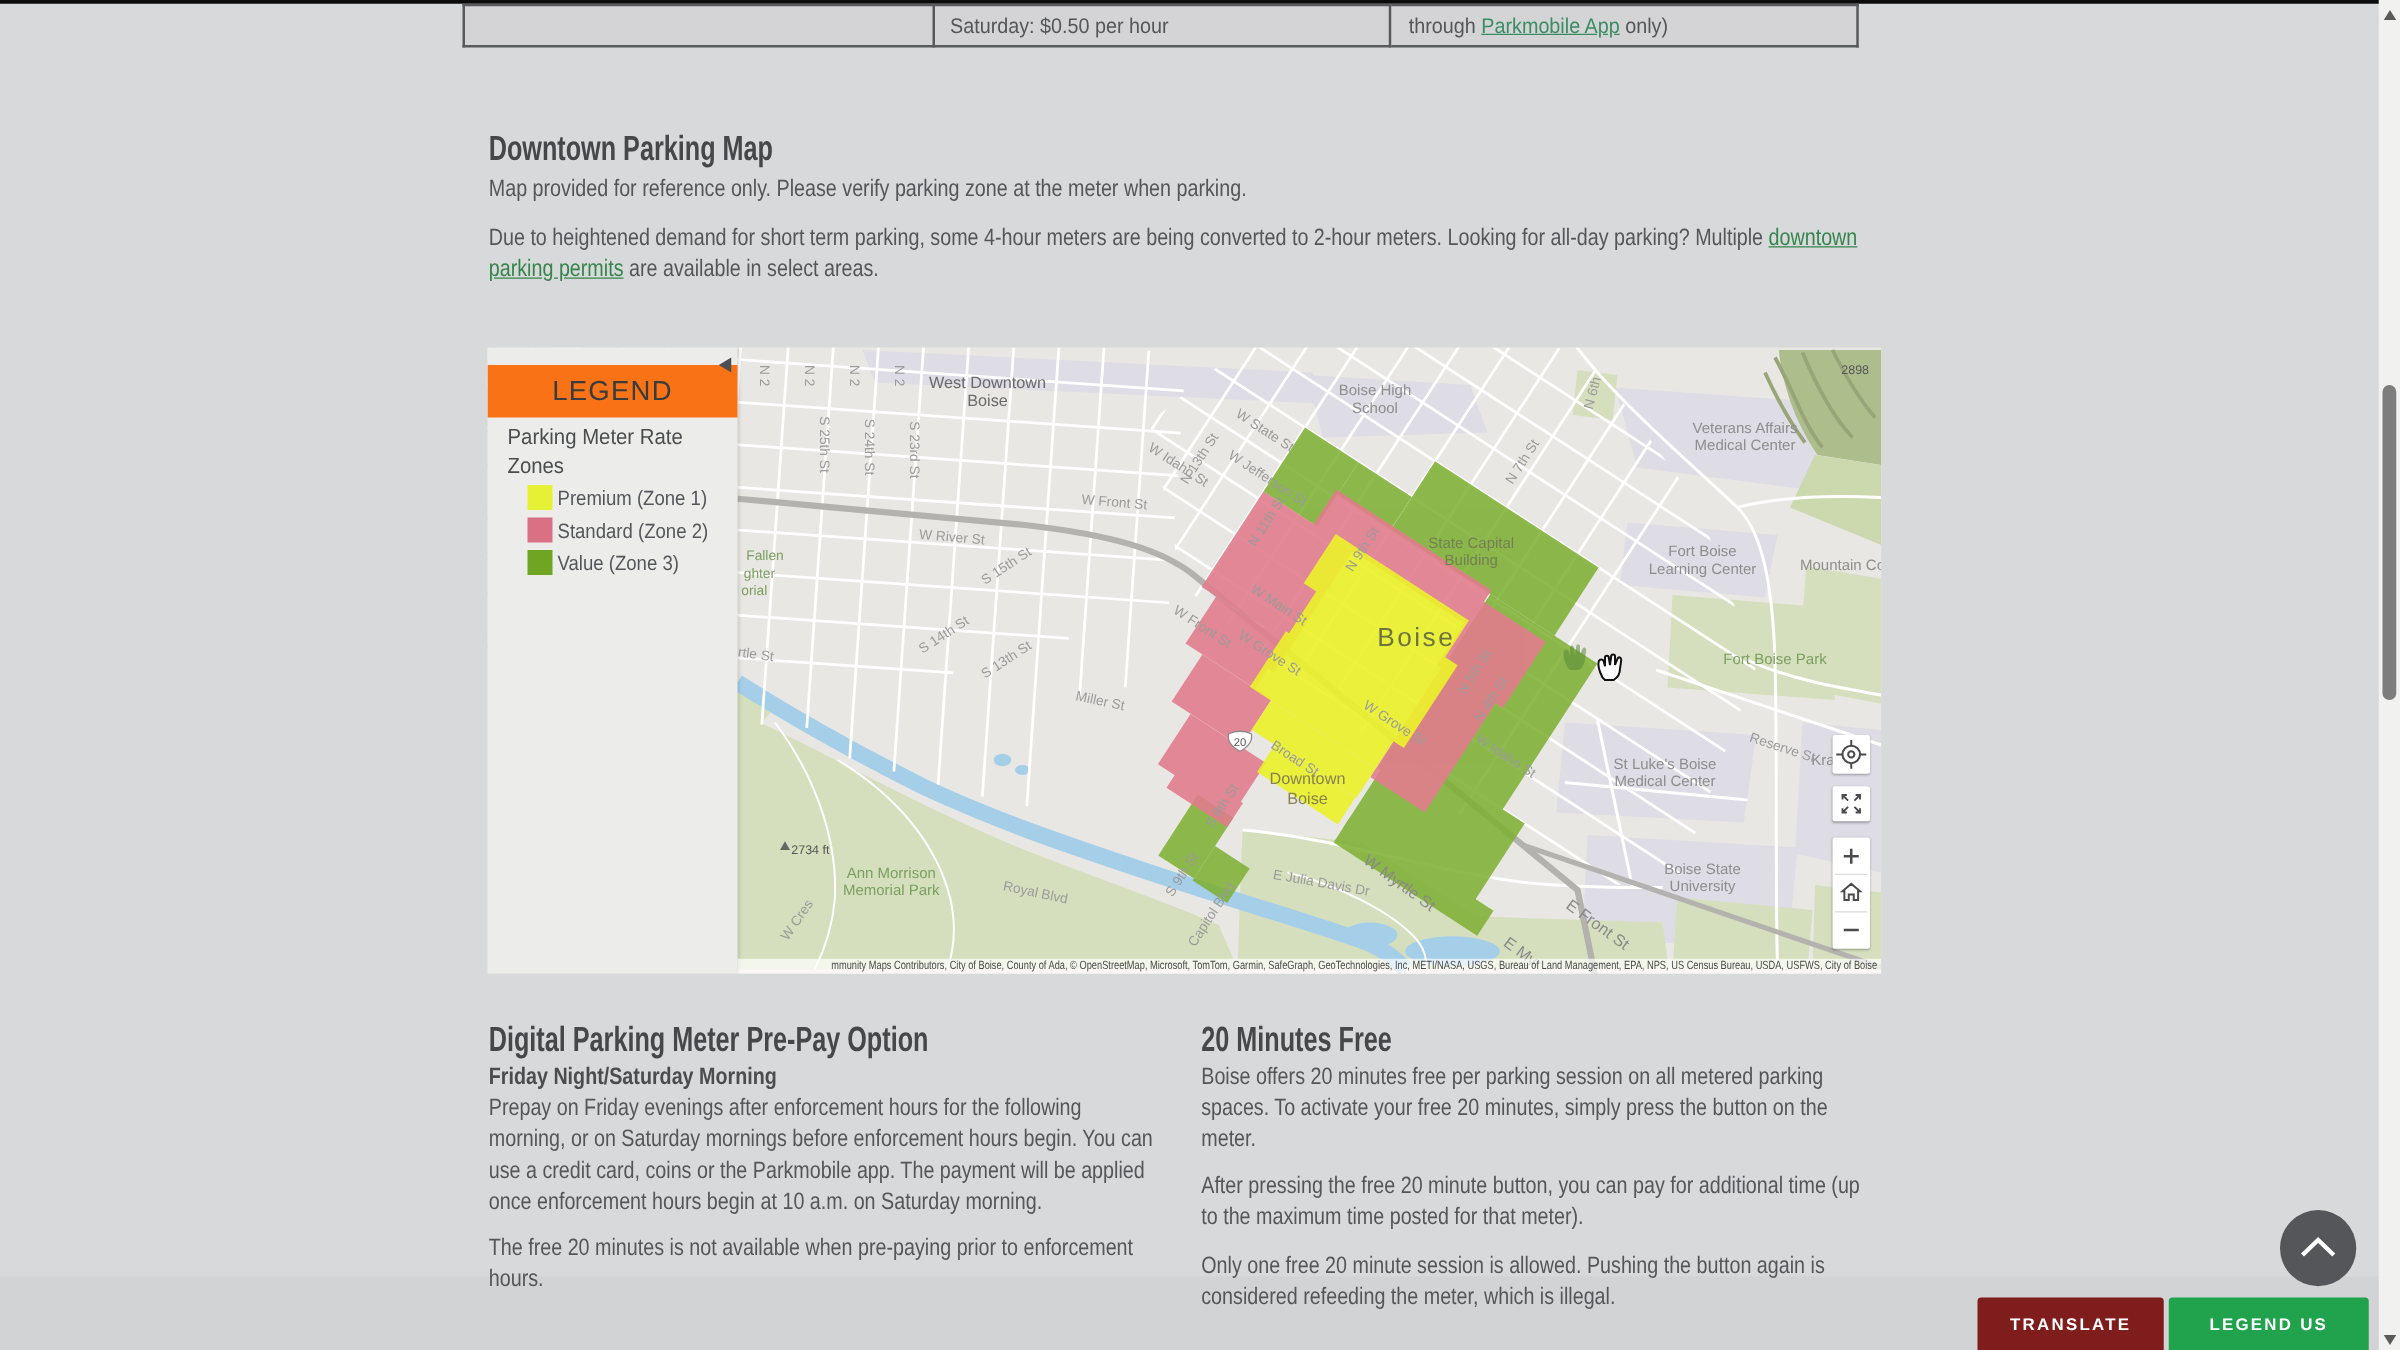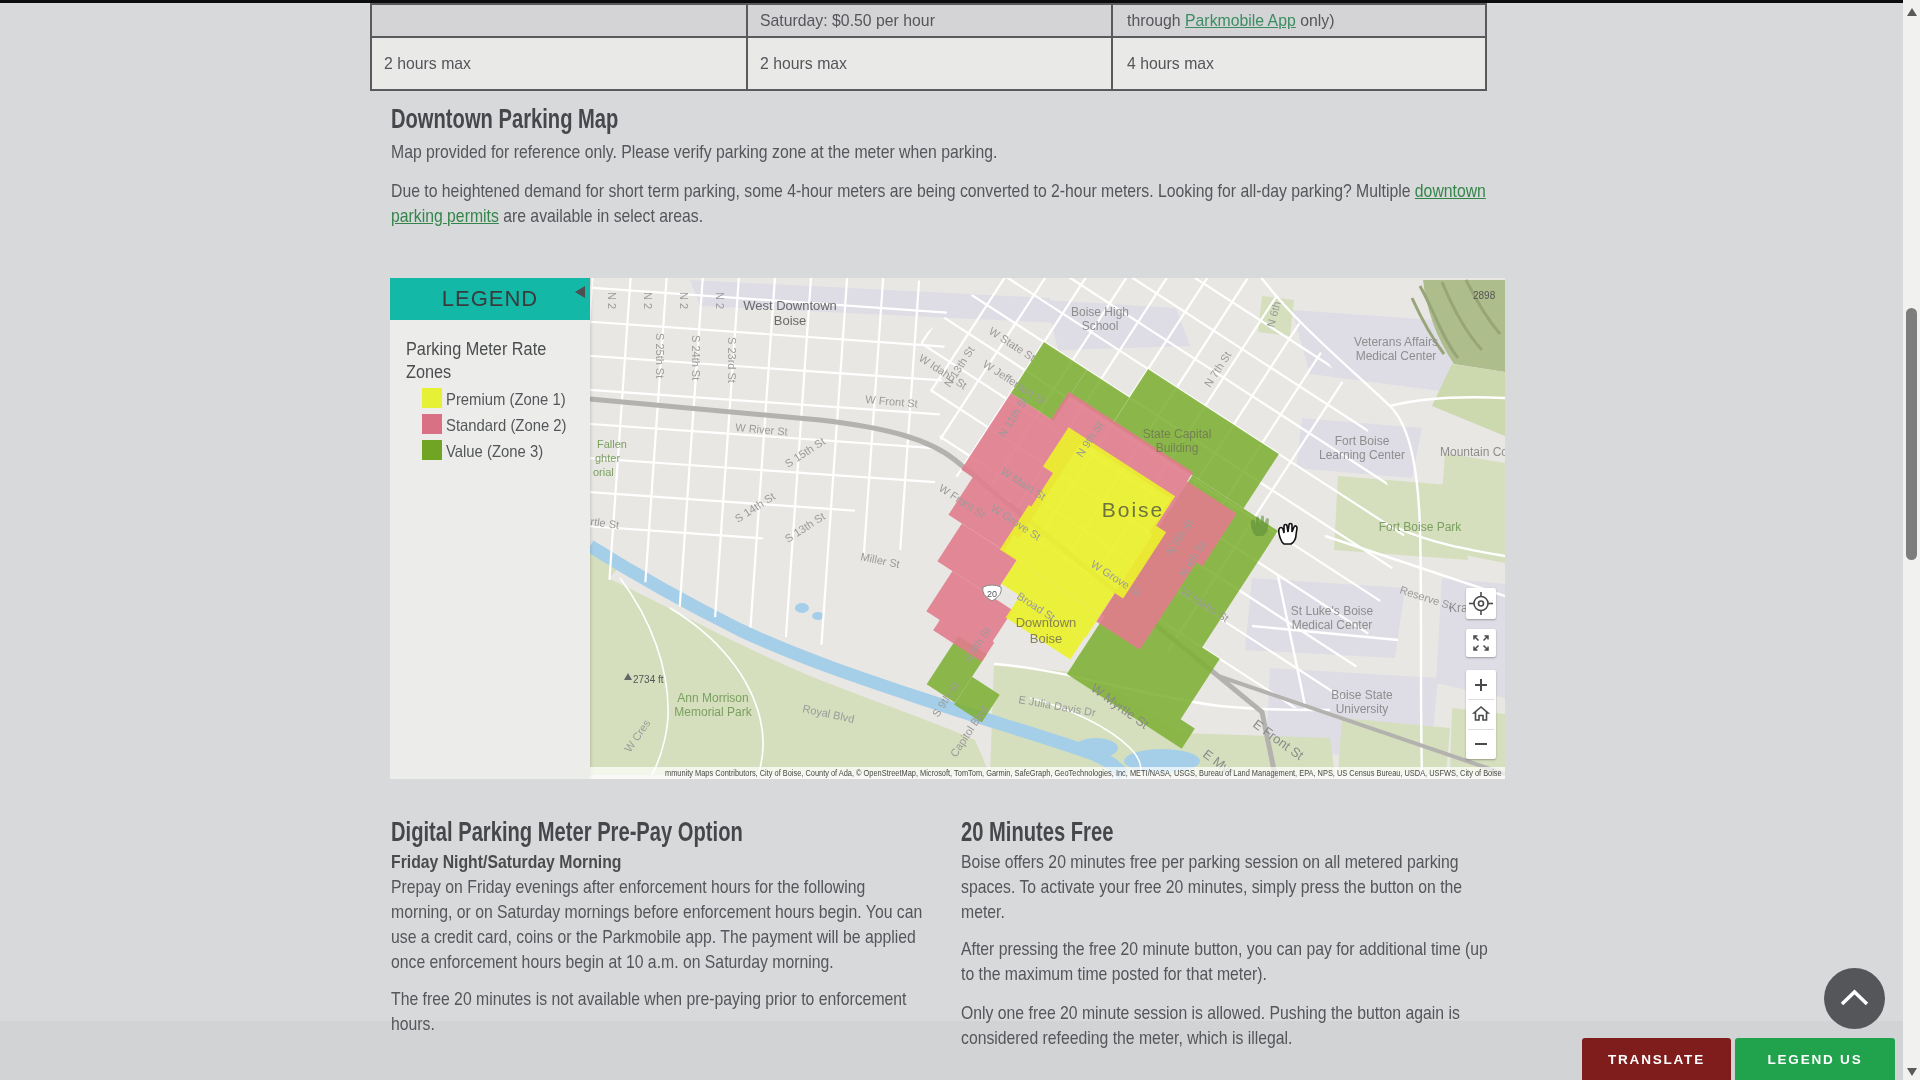--- a/index.html
+++ b/index.html
@@ -12,21 +12,21 @@
 #tbl tr.r1 td{height:29px;background:#d4d4d6}
 #tbl tr.r2 td{height:49px;background:#e9e9e8;vertical-align:middle}
 .ct{font-size:17px;color:#55565a;display:inline-block;transform:scaleX(0.93);transform-origin:left center;white-space:nowrap}
 a.green{color:#3a8d62;text-decoration:underline}
 h2.site{position:absolute;margin:0;font-size:28px;font-weight:bold;color:#46474a;white-space:nowrap;transform:scaleX(0.72);transform-origin:left top}
 .body{position:absolute;font-size:19px;line-height:25px;color:#55565a;white-space:nowrap;transform:scaleX(0.83);transform-origin:left top}
 a.glink{color:#35854b;text-decoration:underline}
 
 #mapwrap{left:390px;top:278px;width:1115px;height:501px;position:absolute;overflow:hidden;background:#e9e7e3}
 #legend{position:absolute;left:0;top:0;width:200px;height:501px;background:#ecedeb;box-shadow:1px 0 3px rgba(0,0,0,.15)}
-#leghead{position:absolute;left:0;top:0;width:200px;height:42px;background:#14b8a6}
+#leghead{position:absolute;left:0;top:14px;width:200px;height:42px;background:#f97316}
 #leghead .t{position:absolute;left:0;top:8px;width:200px;text-align:center;font-size:22px;letter-spacing:1px;color:#3a3b3d}
 #legarrow{position:absolute;right:5px;top:8px;width:0;height:0;border-top:6px solid transparent;border-bottom:6px solid transparent;border-right:10px solid #4e4f51}
 .legtxt{position:absolute;font-size:17.5px;line-height:23px;color:#4b4c4e;transform:scaleX(0.93);transform-origin:left top}
 .sw{position:absolute;left:32px;width:20px;height:20px}
 .swl{position:absolute;left:56px;font-size:16.5px;color:#55565a;transform:scaleX(0.9);transform-origin:left center;white-space:nowrap}
 
 .mbtn{position:absolute;background:#fff;border-radius:2px;box-shadow:0 1px 2px rgba(0,0,0,.3)}
 #attr{position:absolute;left:200px;bottom:0;width:915px;height:12px;background:rgba(255,255,255,.7);font-size:9.5px;color:#4a4a4a;white-space:nowrap;overflow:hidden;text-align:right;line-height:12px;padding-right:16px;box-sizing:border-box}
 
 .bigbtn{position:absolute;top:1038px;height:42px;color:#fff;font-weight:bold;font-size:13.5px;letter-spacing:1.8px;text-align:center;line-height:44px;border-radius:3px 3px 0 0}
@@ -44,25 +44,20 @@
     <colgroup>
       <col style="width:376px">
       <col style="width:365px">
       <col style="width:374px">
     </colgroup>
 <tbody>
       <tr class="r1">
         <td></td>
         <td><span class="ct" style="margin-left:11px;margin-top:5px">Saturday: $0.50 per hour</span></td>
         <td><span class="ct" style="margin-left:13px;margin-top:5px">through <a class="green" href="#">Parkmobile App</a> only)</span></td>
-      </tr>
-<tr class="r2">
-        <td><span class="ct" style="margin-left:11px">2 hours max</span></td>
-        <td><span class="ct" style="margin-left:11px">2 hours max</span></td>
-        <td><span class="ct" style="margin-left:13px">4 hours max</span></td>
       </tr>
 </tbody>
   </table>
 <h2 class="site" style="left:391px;top:103px">Downtown Parking Map</h2>
 <div class="body" style="left:391px;top:139px">Map provided for reference only. Please verify parking zone at the meter when parking.</div>
 <div class="body" style="left:391px;top:178px">Due to heightened demand for short term parking, some 4-hour meters are being converted to 2-hour meters. Looking for all-day parking? Multiple <a class="glink" href="#">downtown</a><br><a class="glink" href="#">parking permits</a> are available in select areas.</div>
 <div id="mapwrap">
 <svg width="1115" height="501" viewBox="0 0 1115 501">
 <rect x="0" y="0" width="1115" height="501" fill="#e9e7e3"></rect>
 <g id="lavender" fill="#dedce5">

